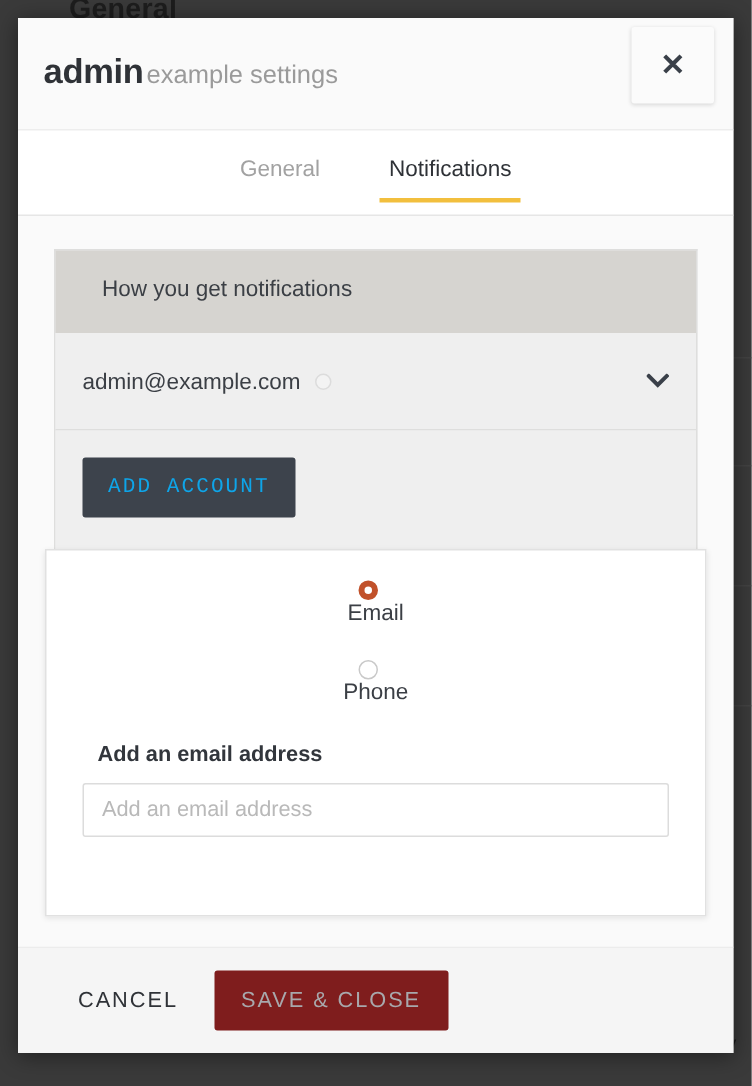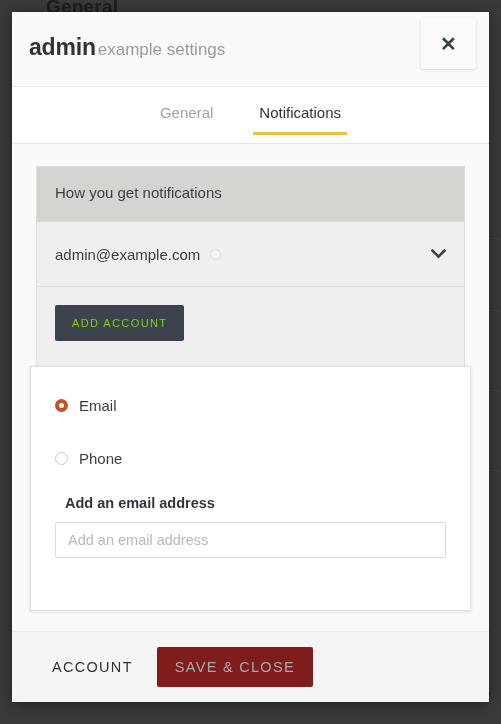--- a/index.html
+++ b/index.html
@@ -150,21 +150,21 @@
 
   #notif-panel {
     border: 1px solid #dededd;
     border-bottom: none;
     background: #efefef;
   }
   #notif-panel-header {
     background: #d6d4d0;
     color: #3b3f45;
     font-size: 15px;
-    padding: 17px 17px 17px 18px;
+    padding: 17px 17px 17px 31px;
     box-sizing: border-box;
     height: 55px;
   }
   #account-row {
     height: 64px;
     display: flex;
     align-items: center;
     padding: 0 18px;
     border-bottom: 1px solid #dededd;
     background: #efefef;
@@ -191,45 +191,46 @@
     line-height: 1;
   }
   #add-account-area {
     background: #efefef;
     padding: 18px;
     height: 79px;
     box-sizing: border-box;
   }
   #add-account-button {
     background: #3d434c;
-    color: #84cc16;
+    color: #0ea5e9;
     border: none;
     border-radius: 2px;
-    font-size: 11px;
+    font-size: 14px;
     letter-spacing: 1.4px;
     padding: 12px 17px;
     cursor: pointer;
-    font-family: Liberation Sans, sans-serif;
+    font-family: Liberation Mono, monospace;
   }
 
   
   #form-card {
     background: #ffffff;
     border: 1px solid #e1e1e1;
     margin: 0 -6px;
     box-shadow: 0 1px 4px rgba(0,0,0,.10);
     padding: 20px 24px 26px 24px;
     box-sizing: border-box;
     height: 245px;
   }
   .radio-row {
     display: flex;
     align-items: center;
     height: 37px;
     cursor: pointer;
+    flex-direction: column;
   }
   .radio-row + .radio-row { margin-top: 16px; }
   .radio-mark {
     width: 13px;
     height: 13px;
     border-radius: 50%;
     box-sizing: border-box;
     flex: 0 0 auto;
     margin-right: 11px;
   }
@@ -351,17 +352,17 @@
         <span class="radio-label">Phone</span>
       </div>
 
       <div id="email-field-label">Add an email address</div>
       <input id="email-input" type="text" placeholder="Add an email address" style="">
     </div>
 
   </div>
 
   <div id="modal-footer">
-    <button class="footer-btn" id="cancel-button">ACCOUNT</button>
+    <button class="footer-btn" id="cancel-button">CANCEL</button>
     <button class="footer-btn" id="save-close-button">SAVE &amp; CLOSE</button>
   </div>
 
 </div>
 
 </body></html>

